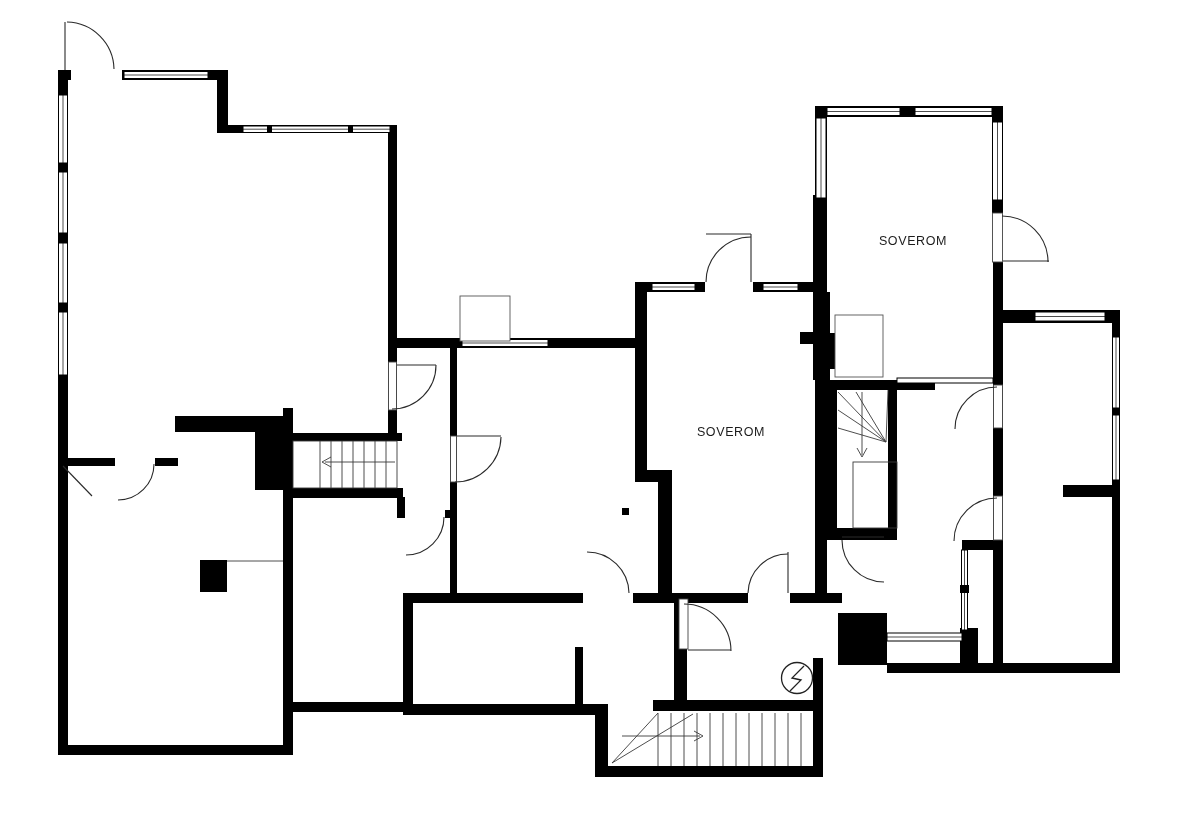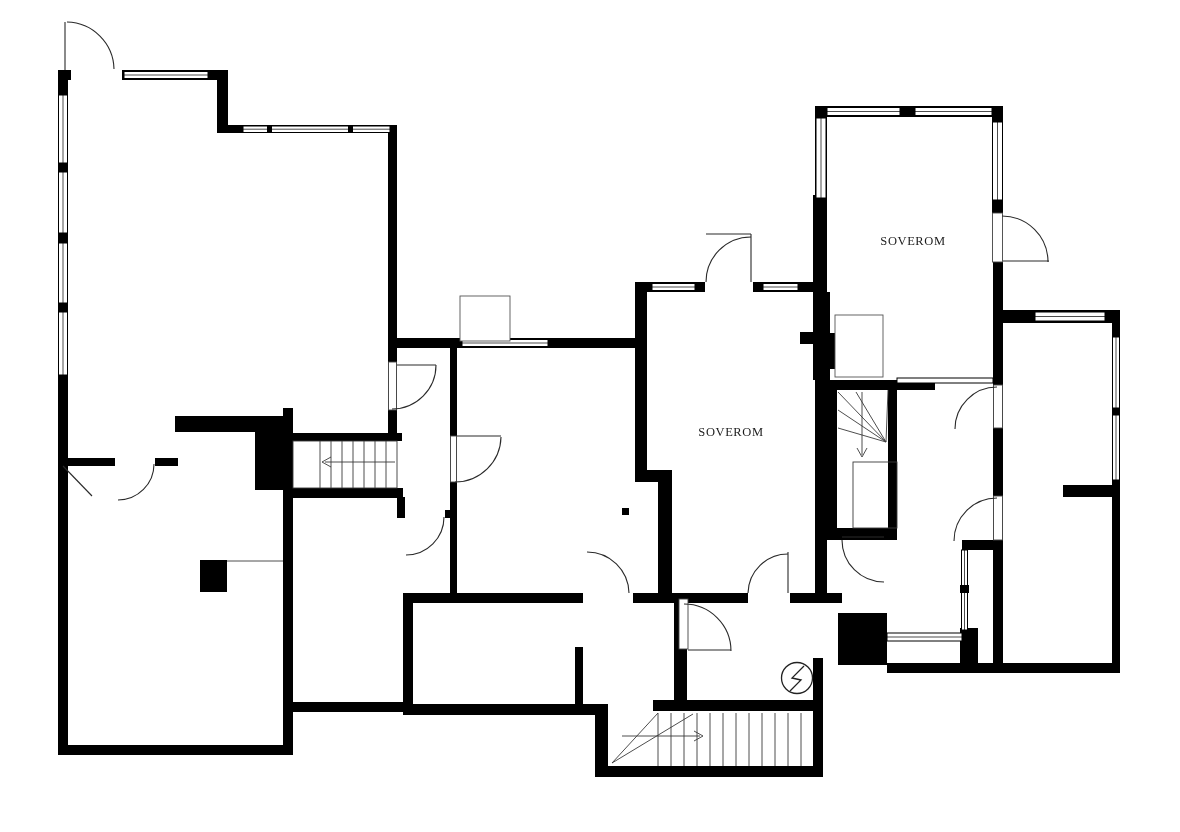--- a/index.html
+++ b/index.html
@@ -1,17 +1,17 @@
 <!DOCTYPE html>
 <html><head>
 <meta charset="utf-8">
 <style>
   html,body{margin:0;padding:0;background:#fff;}
   .page{position:relative;width:1180px;height:832px;background:#fff;overflow:hidden;
-        font-family:Liberation Serif, serif;}
+        font-family:Liberation Sans, sans-serif;}
   svg{position:absolute;left:0;top:0;}
   .wall{fill:#000000;stroke:none;}
   .gap{fill:#ffffff;stroke:none;}
   .leaf{fill:#ffffff;stroke:#444444;stroke-width:0.9;}
   .win{fill:#ffffff;stroke:#000000;stroke-width:1;}
   .winline{stroke:#000000;stroke-width:0.7;}
   .arc{fill:none;stroke:#2a2a2a;stroke-width:1.1;}
   .door-line{stroke:#2a2a2a;stroke-width:1.1;fill:none;}
   .thin{stroke:#3a3a3a;stroke-width:0.9;fill:none;}
   .furn{fill:#ffffff;stroke:#555555;stroke-width:0.9;}

